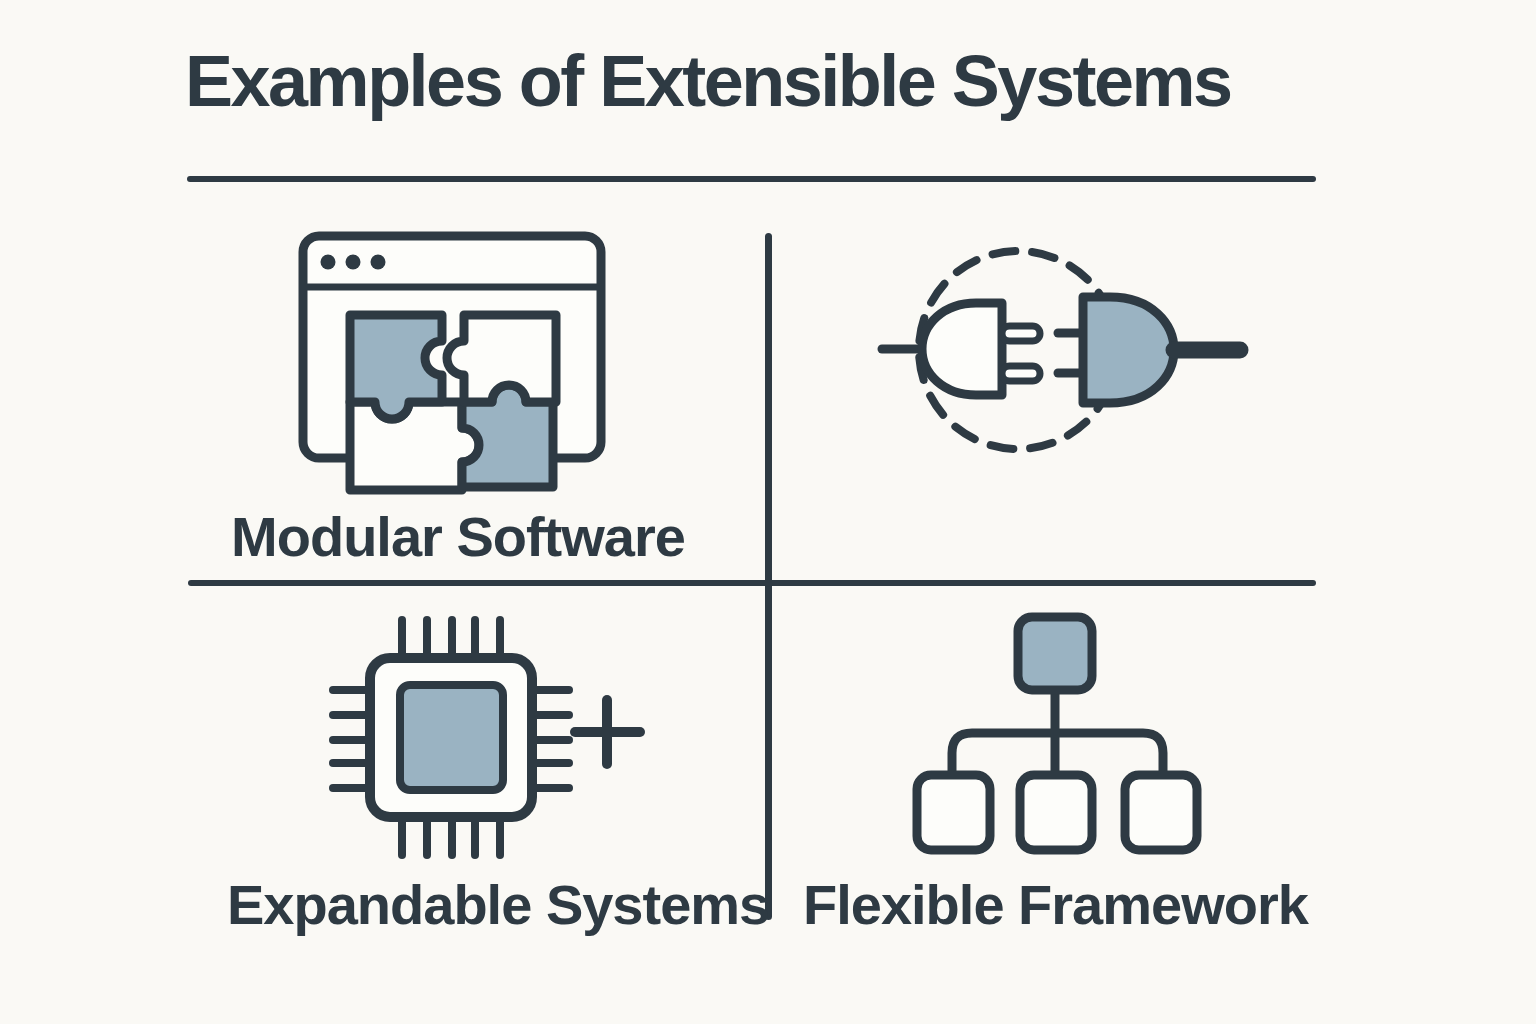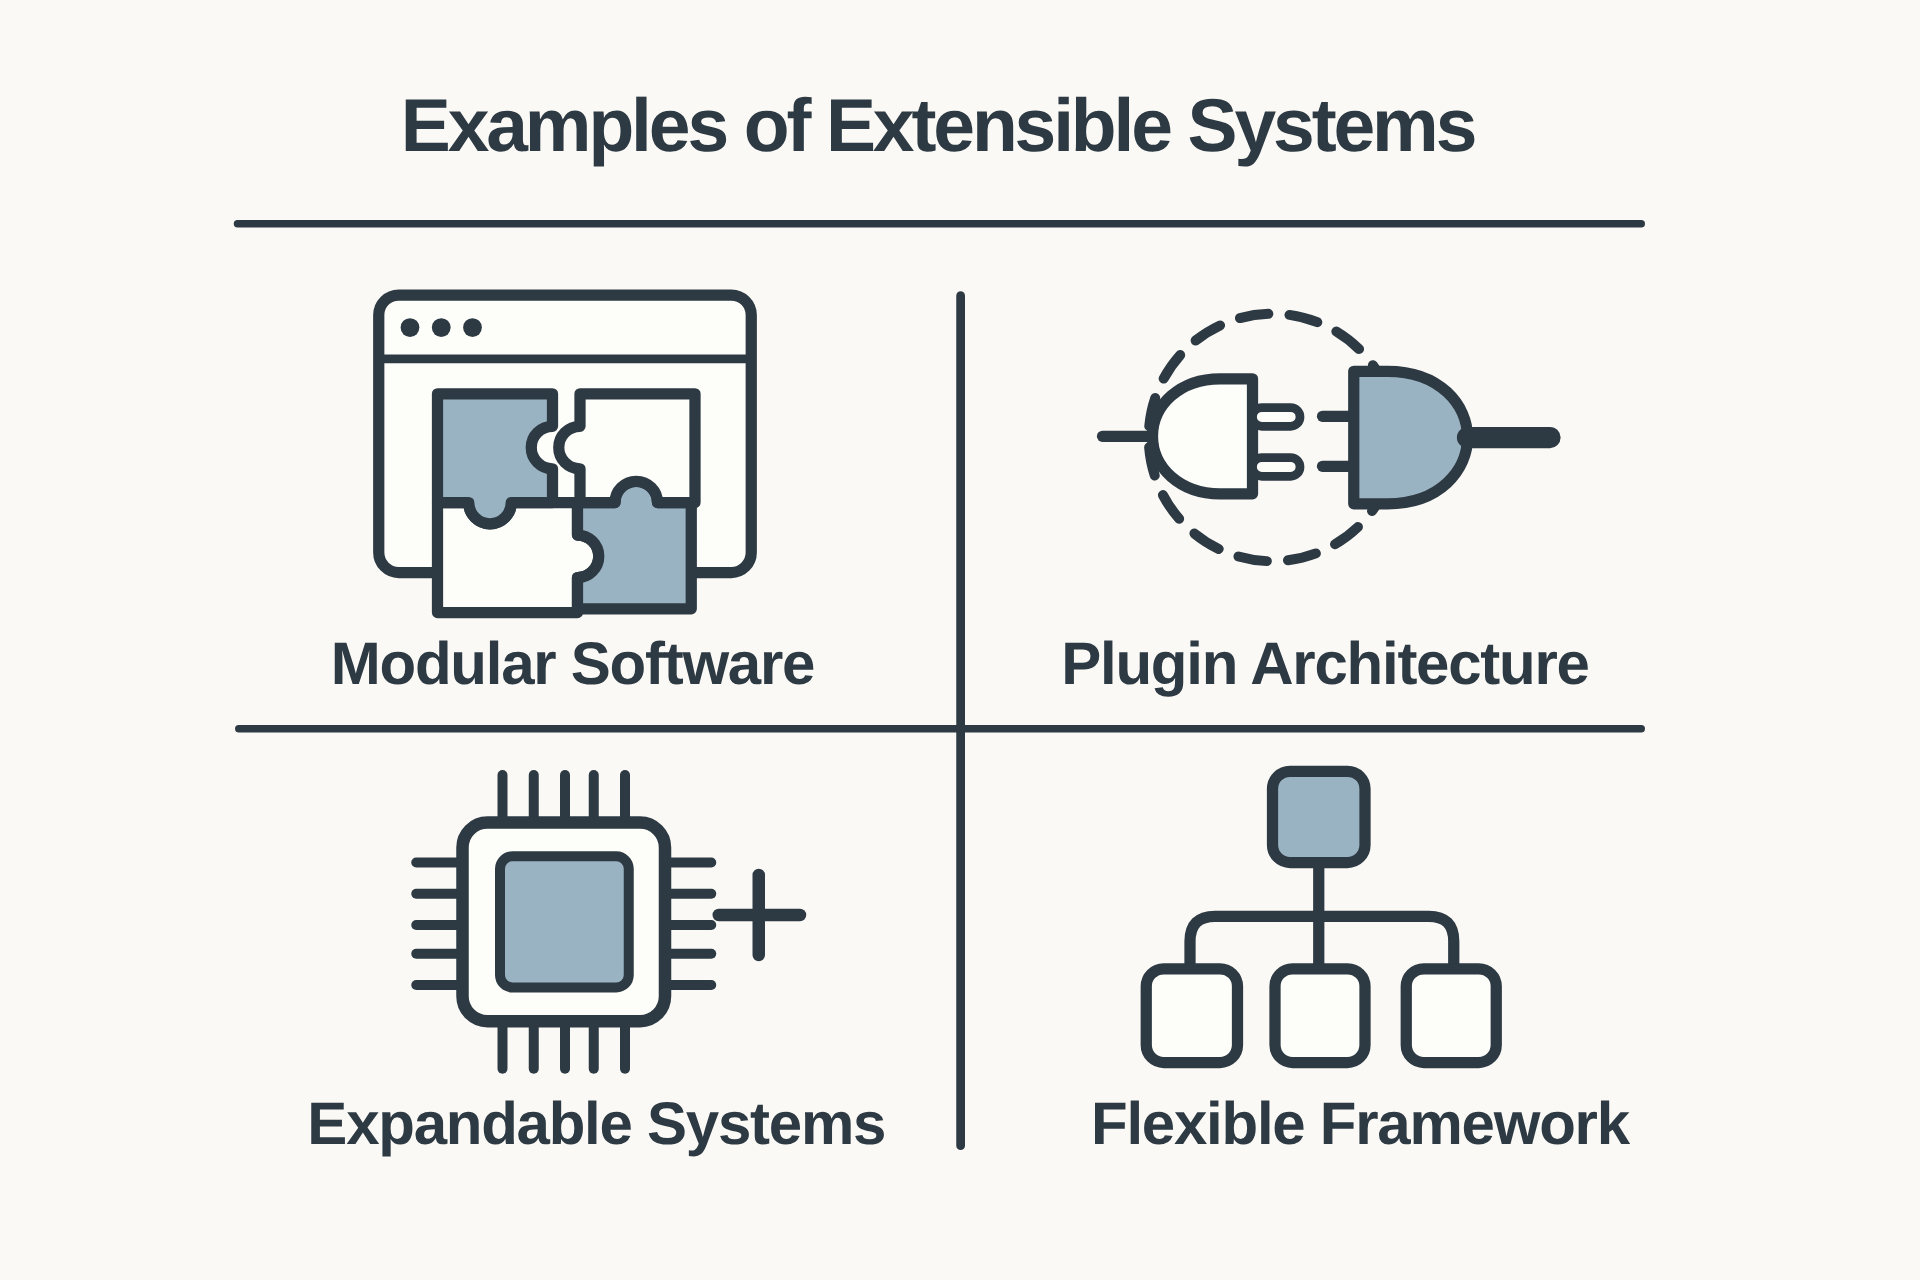--- a/index.html
+++ b/index.html
@@ -7,41 +7,41 @@
     width:1536px;height:1024px;
     background:#faf9f5;
     font-family:"Liberation Sans", sans-serif;
     position:relative;
     overflow:hidden;
     color:#2e3a43;
   }
   .stage{position:absolute;inset:0;}
   .page-title{
     position:absolute;
-    left:185px;top:66px;width:1130px;
-    text-align:center;
-    font-size:60px;
+    left:185px;top:40px;width:1130px;
+    text-align:left;
+    font-size:72px;
     font-weight:700;
     letter-spacing:-2.5px;
     color:#2e3a43;
     white-space:nowrap;
   }
   .rule{
     position:absolute;
     background:#2e3a43;
     border-radius:4px;
   }
   .title-underline{left:187px;top:176px;width:1129px;height:6px;}
   .h-divider{left:188px;top:580px;width:1128px;height:6px;}
   .v-divider{left:765px;top:233px;width:7px;height:687px;}
   .quad-label{
     position:absolute;
     width:500px;
     text-align:center;
-    font-size:48px;
+    font-size:56px;
     font-weight:700;
     letter-spacing:-1px;
     color:#2e3a43;
     white-space:nowrap;
   }
   .lbl-modular{left:208px;top:504px;}
   .lbl-plugin{left:810px;top:504px;}
   .lbl-hardware{left:227px;top:872px;}
   .lbl-framework{left:803px;top:872px;text-align:right;}
   .icon{position:absolute;}
@@ -85,21 +85,20 @@
       <rect x="142" y="96" width="38" height="15" rx="7.5" fill="#fdfdfa" stroke="#2e3a43" stroke-width="7"></rect>
       <rect x="142" y="136" width="38" height="15" rx="7.5" fill="#fdfdfa" stroke="#2e3a43" stroke-width="7"></rect>
     </g>
     <g>
       <line x1="198" y1="103" x2="224" y2="103" stroke="#2e3a43" stroke-width="9" stroke-linecap="round"></line>
       <line x1="198" y1="143" x2="224" y2="143" stroke="#2e3a43" stroke-width="9" stroke-linecap="round"></line>
       <path d="M 223 67 H 250 C 292 67 314 94 314 120 C 314 146 292 173 250 173 H 223 Z" fill="#9ab3c2" stroke="#2e3a43" stroke-width="9" stroke-linejoin="round"></path>
       <line x1="314" y1="120" x2="380" y2="120" stroke="#2e3a43" stroke-width="17" stroke-linecap="round"></line>
     </g>
   </svg>
-  <div class="quad-label lbl-plugin">Plugin Architecture</div>
 
   <svg class="icon icon-chip" viewBox="0 0 340 280">
     <g stroke="#2e3a43" stroke-width="8" stroke-linecap="round">
       <line x1="82" y1="20" x2="82" y2="60"></line>
         <line x1="107" y1="20" x2="107" y2="60"></line>
         <line x1="132" y1="20" x2="132" y2="60"></line>
         <line x1="155" y1="20" x2="155" y2="60"></line>
         <line x1="180" y1="20" x2="180" y2="60"></line>
       <line x1="82" y1="215" x2="82" y2="255"></line>
         <line x1="107" y1="215" x2="107" y2="255"></line>

